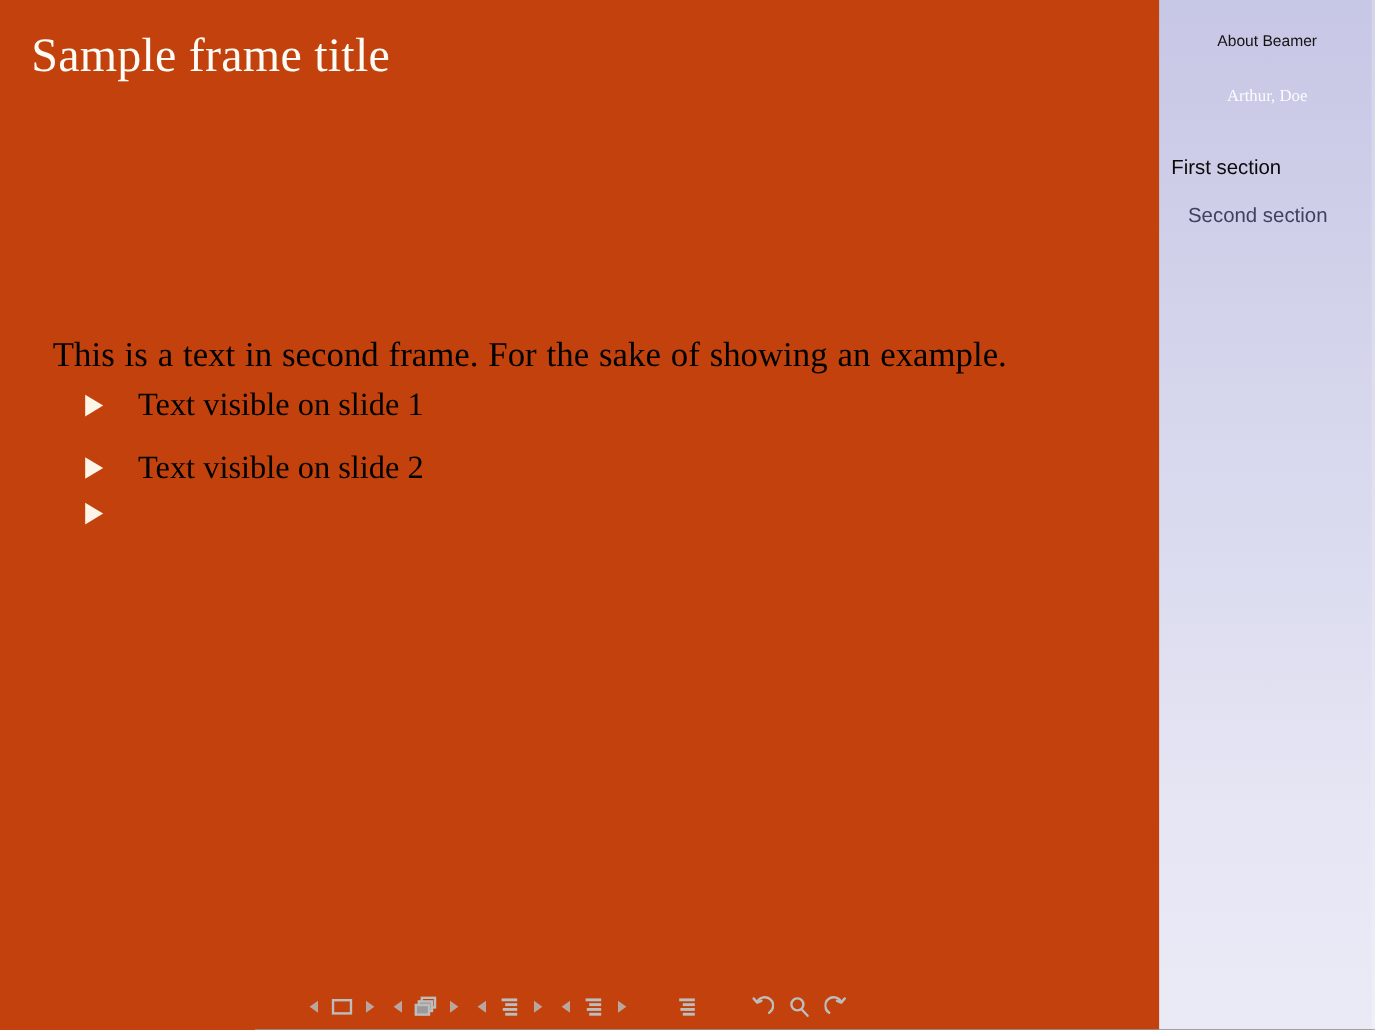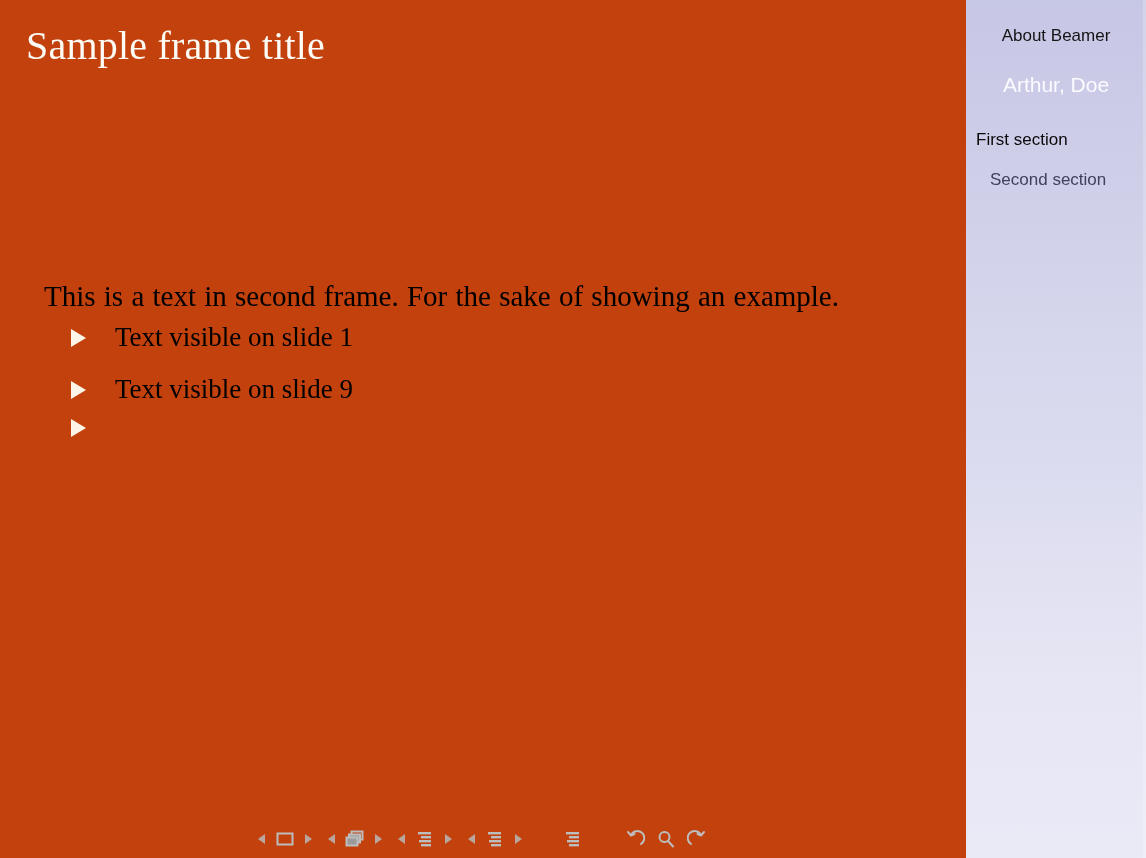--- a/index.html
+++ b/index.html
@@ -113,30 +113,30 @@
     width: 3px; height: 100%;
     background: linear-gradient(to bottom, #d3d3ea, #efeff9);
   }
 
   .sb-title {
     position: absolute;
     left: 0; top: 26px;
     width: 180px;
     text-align: center;
     font-family: "Liberation Sans", sans-serif;
-    font-size: 17px;
+    font-size: 13px;
     color: #141414;
   }
   .sb-author {
     position: absolute;
     left: 0; top: 73px;
     width: 180px;
     text-align: center;
-    font-family: Liberation Sans, sans-serif;
-    font-size: 21px;
+    font-family: Liberation Serif, serif;
+    font-size: 14px;
     color: #fbfbff;
   }
   .sb-sections {
     position: absolute;
     left: 0;
     top: 131px;
     width: 160px;
   }
   .sb-section {
     padding: 0 0 0 10px;
@@ -203,21 +203,21 @@
 
       <p class="para">This is a text in second frame. For the sake of showing an example.</p>
 
       <ul class="itemize">
         <li class="item">
           <span class="bullet"></span>
           <span>Text visible on slide 1</span>
         </li>
         <li class="item">
           <span class="bullet"></span>
-          <span>Text visible on slide 9</span>
+          <span>Text visible on slide 2</span>
         </li>
         <li class="item">
           <span class="bullet"></span>
         </li>
       </ul>
     </div>
 
     <div class="navbar">
 
       <div class="nav-group">

